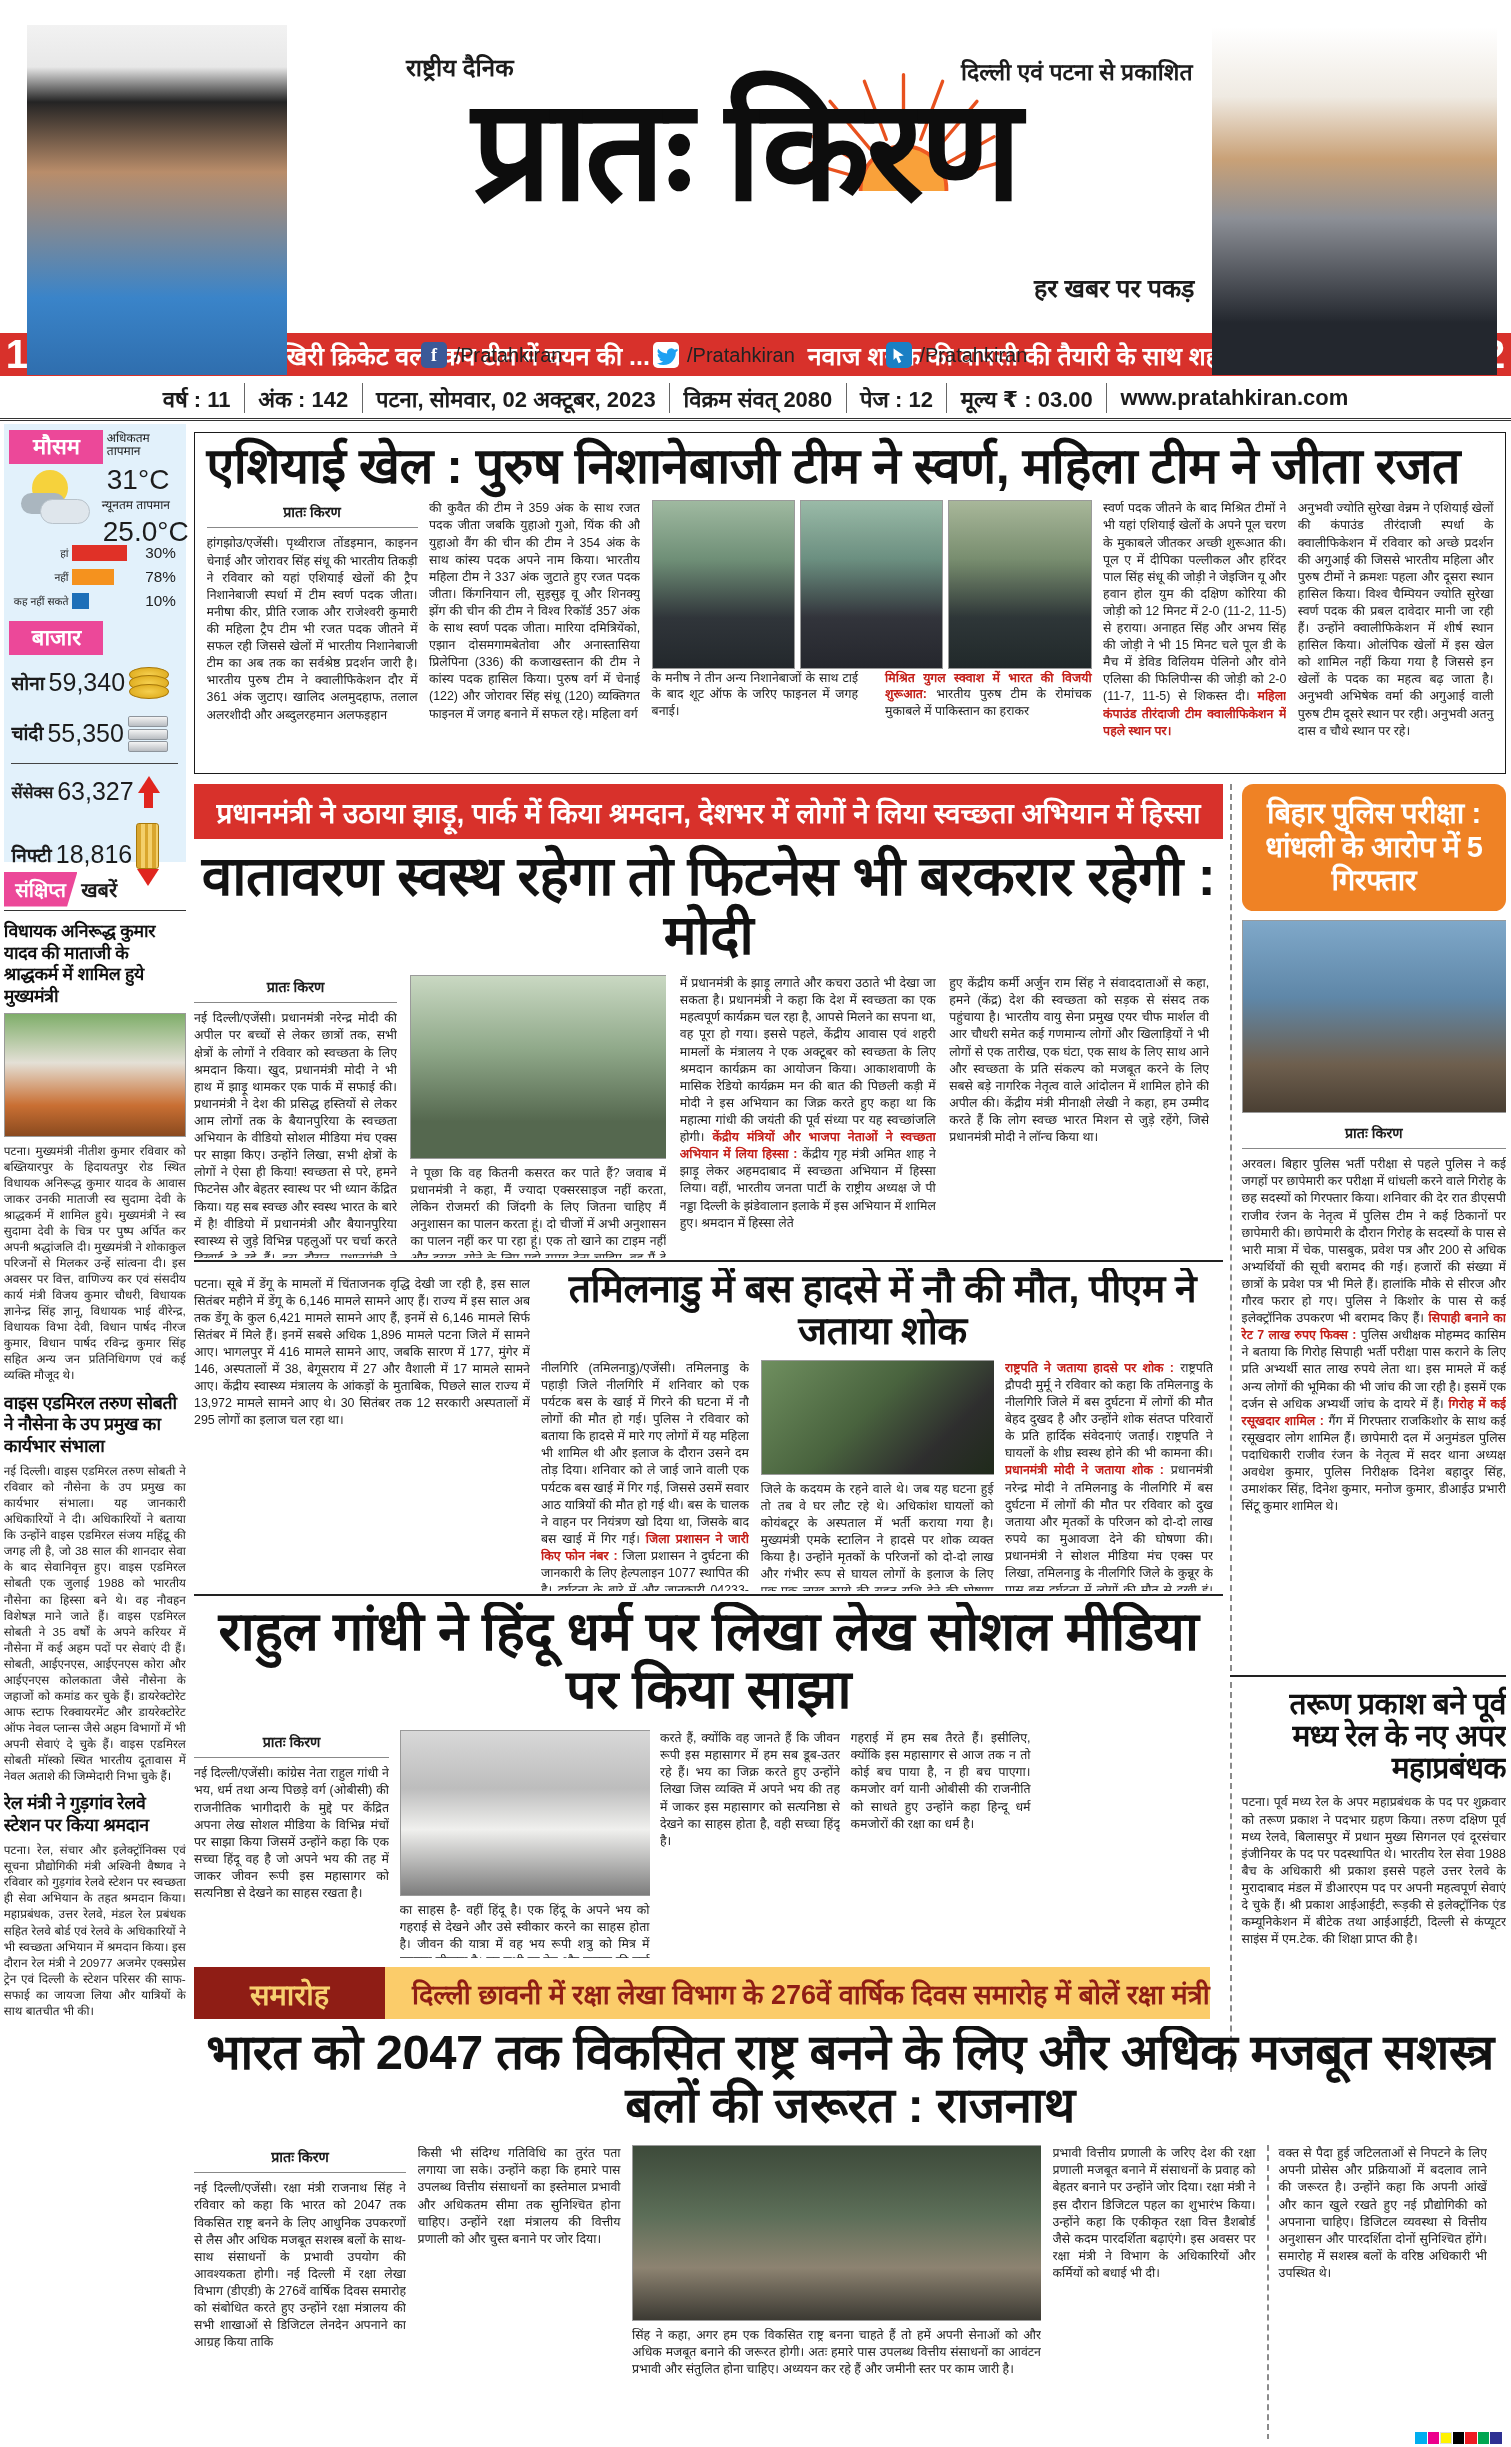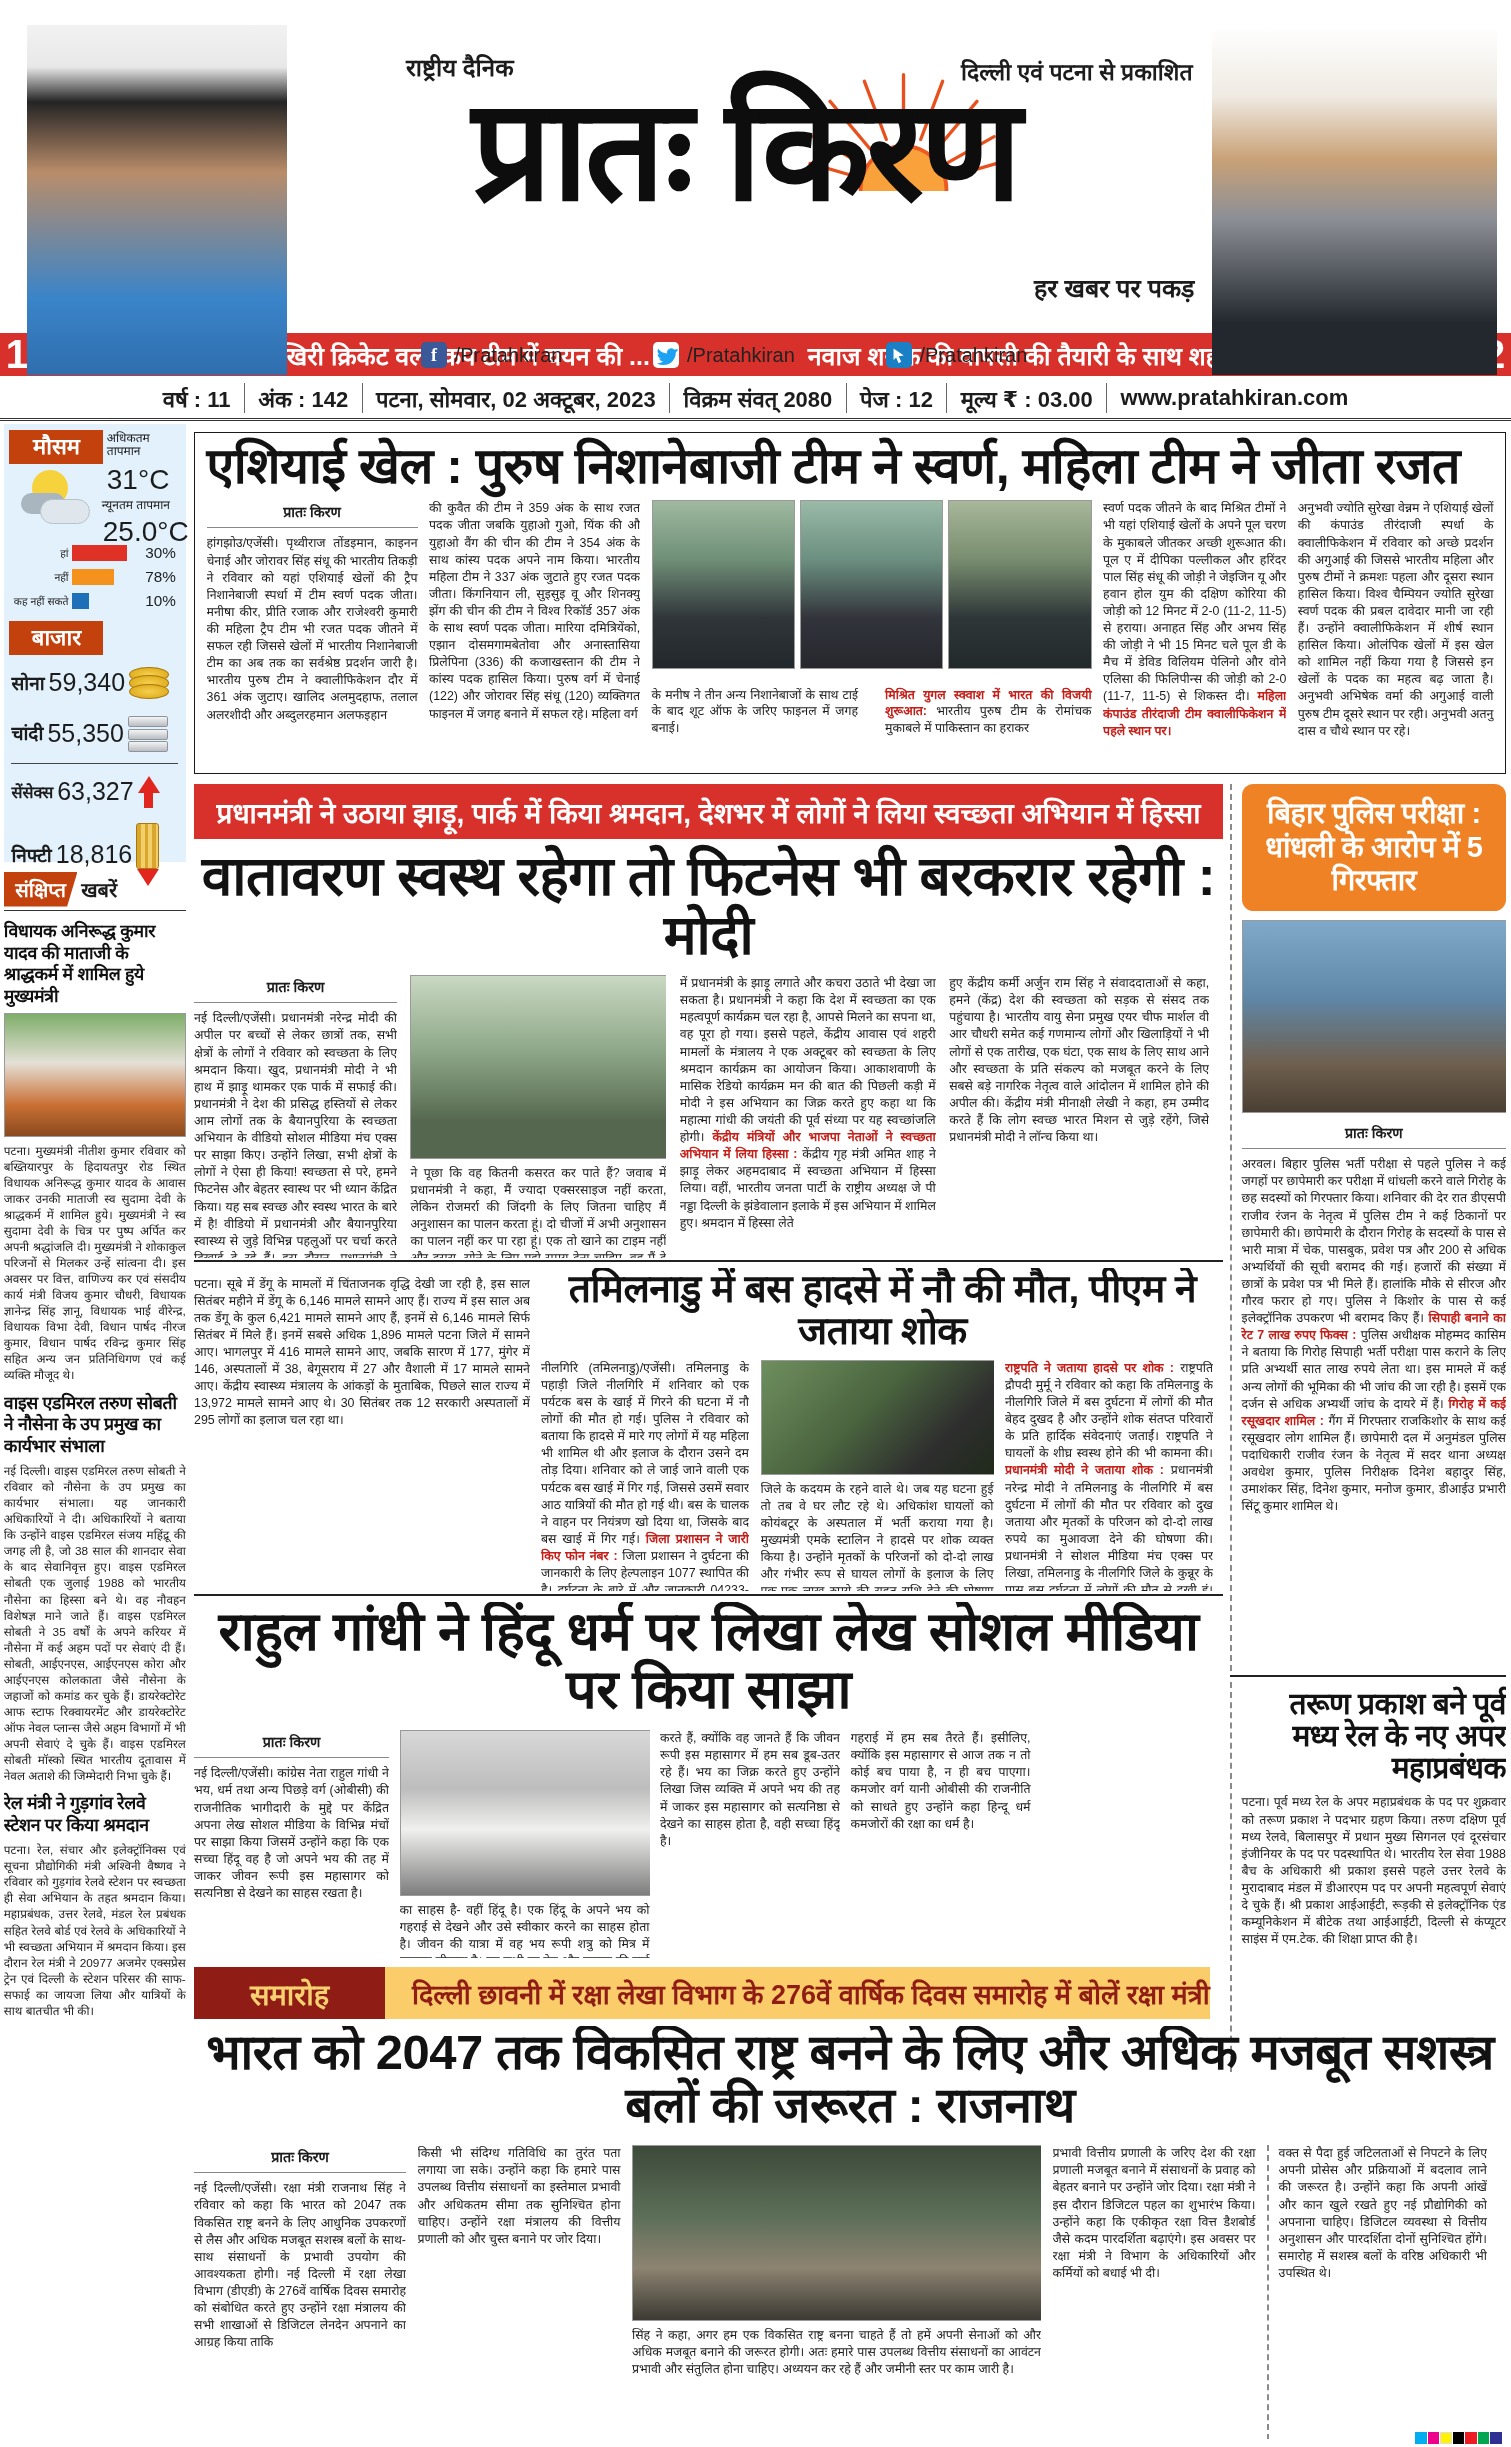--- a/index.html
+++ b/index.html
@@ -18,21 +18,21 @@
   .ph-rajnath{background:linear-gradient(180deg,#3d4a3a 0%,#5c6e58 40%,#8d8371 70%,#3c3a33 100%);}
   .ph-shradh{background:linear-gradient(180deg,#7fae6a 0%,#e4e0d6 40%,#c96f33 75%,#8a4a1f 100%);}
   .hl{font-weight:bold;color:#121212;letter-spacing:-0.5px;line-height:1.08;}
   .body-text{font-size:12.4px;line-height:1.38;text-align:justify;color:#1d1d1d;}
   .byline{text-align:center;font-weight:bold;font-size:14.3px;padding:1.9px 0 5.7px 0;border-bottom:1px solid #888;margin-bottom:7.6px;}
   .red{color:#c4201a;font-weight:bold;}
   .redstrip{background:#d8312b;color:#fff;}
   .col{overflow:hidden;}
   .dl-item{padding:0 13.4px;border-right:1px solid #666;font-size:22px;font-weight:bold;white-space:nowrap;}
   .dl-item:last-child{border-right:none;}
-  .tag-blue{background:#c2410c;color:#fff;font-weight:bold;text-align:center;}
+  .tag-blue{background:#ec4899;color:#fff;font-weight:bold;text-align:center;}
   .sidebar-panel{background:#e2f1fb;}
   .poll-row{display:flex;align-items:center;height:24px;}
   .poll-label{width:61px;text-align:right;font-size:10.5px;padding-right:3.8px;}
   .poll-bar{height:15.3px;}
   .poll-pct{font-size:15.3px;margin-left:auto;padding-right:5.7px;}
   .mk-row{display:flex;align-items:center;gap:4px;padding:7.6px 5.7px;}
   .mk-name{font-size:19px;font-weight:bold;}
   .mk-val{font-size:25px;}
   .coin{width:38px;height:13.4px;border-radius:50%;background:radial-gradient(#f5cf4e,#d9a312);border:1.4px solid #a8790a;margin-top:-6.7px;}
   .sbar{width:38px;height:8.6px;background:linear-gradient(#f4f4f4,#b9bdc2);border:1px solid #8e959c;border-radius:1.9px;margin-top:1.9px;}
@@ -215,21 +215,21 @@
         <div class="byline">प्रातः किरण</div>
         <div class="body-text">हांगझोउ/एजेंसी। पृथ्वीराज तोंडइमान, काइनन चेनाई और जोरावर सिंह संधू की भारतीय तिकड़ी ने रविवार को यहां एशियाई खेलों की ट्रैप निशानेबाजी स्पर्धा में टीम स्वर्ण पदक जीता। मनीषा कीर, प्रीति रजाक और राजेश्वरी कुमारी की महिला ट्रैप टीम भी रजत पदक जीतने में सफल रही जिससे खेलों में भारतीय निशानेबाजी टीम का अब तक का सर्वश्रेष्ठ प्रदर्शन जारी है। भारतीय पुरुष टीम ने क्वालीफिकेशन दौर में 361 अंक जुटाए। खालिद अलमुदहाफ, तलाल अलरशीदी और अब्दुलरहमान अलफइहान</div>
       </div>
       <div class="col body-text" style="width:220px;">की कुवैत की टीम ने 359 अंक के साथ रजत पदक जीता जबकि युहाओ गुओ, यिंक की औ युहाओ वैंग की चीन की टीम ने 354 अंक के साथ कांस्य पदक अपने नाम किया। भारतीय महिला टीम ने 337 अंक जुटाते हुए रजत पदक जीता। किंगनियान ली, सुइसुइ वू और शिनक्यु झेंग की चीन की टीम ने विश्व रिकॉर्ड 357 अंक के साथ स्वर्ण पदक जीता। मारिया दमित्रियेंको, एझान दोसमगामबेतोवा और अनास्तासिया प्रिलेपिना (336) की कजाखस्तान की टीम ने कांस्य पदक हासिल किया। पुरुष वर्ग में चेनाई (122) और जोरावर सिंह संधू (120) व्यक्तिगत फाइनल में जगह बनाने में सफल रहे। महिला वर्ग</div>
       <div style="width:440px;">
         <div style="display:flex;gap:4.8px;">
           <div class="photo ph-shoot" style="width:143px;height:167px;"></div>
           <div class="photo ph-shoot" style="width:143px;height:167px;filter:hue-rotate(20deg);"></div>
           <div class="photo ph-shoot" style="width:143px;height:167px;filter:hue-rotate(-25deg);"></div>
         </div>
-        <div style="display:flex;gap:27px;margin-top:18px;align-items:center;">
+        <div style="display:flex;gap:27px;margin-top:1px;align-items:center;">
           <div class="cap" style="width:212px;">के मनीष ने तीन अन्य निशानेबाजों के साथ टाई के बाद शूट ऑफ के जरिए फाइनल में जगह बनाई।</div>
           <div class="cap" style="width:212px;">
             <span class="red">मिश्रित युगल स्क्वाश में भारत की विजयी शुरूआत:</span><span> भारतीय पुरुष टीम के रोमांचक मुकाबले में पाकिस्तान का हराकर</span>
           </div>
         </div>
       </div>
       <div class="col body-text" style="width:191px;">
         <span>स्वर्ण पदक जीतने के बाद मिश्रित टीमों ने भी यहां एशियाई खेलों के अपने पूल चरण के मुकाबले जीतकर अच्छी शुरूआत की। पूल ए में दीपिका पल्लीकल और हरिंदर पाल सिंह संधू की जोड़ी ने जेइजिन यू और हवान होल युम की दक्षिण कोरिया की जोड़ी को 12 मिनट में 2-0 (11-2, 11-5) से हराया। अनाहत सिंह और अभय सिंह की जोड़ी ने भी 15 मिनट चले पूल डी के मैच में डेविड विलियम पेलिनो और वोने एलिसा की फिलिपीन्स की जोड़ी को 2-0 (11-7, 11-5) से शिकस्त दी।</span>
         <span class="red">महिला कंपाउंड तीरंदाजी टीम क्वालीफिकेशन में पहले स्थान पर।</span>
       </div>

